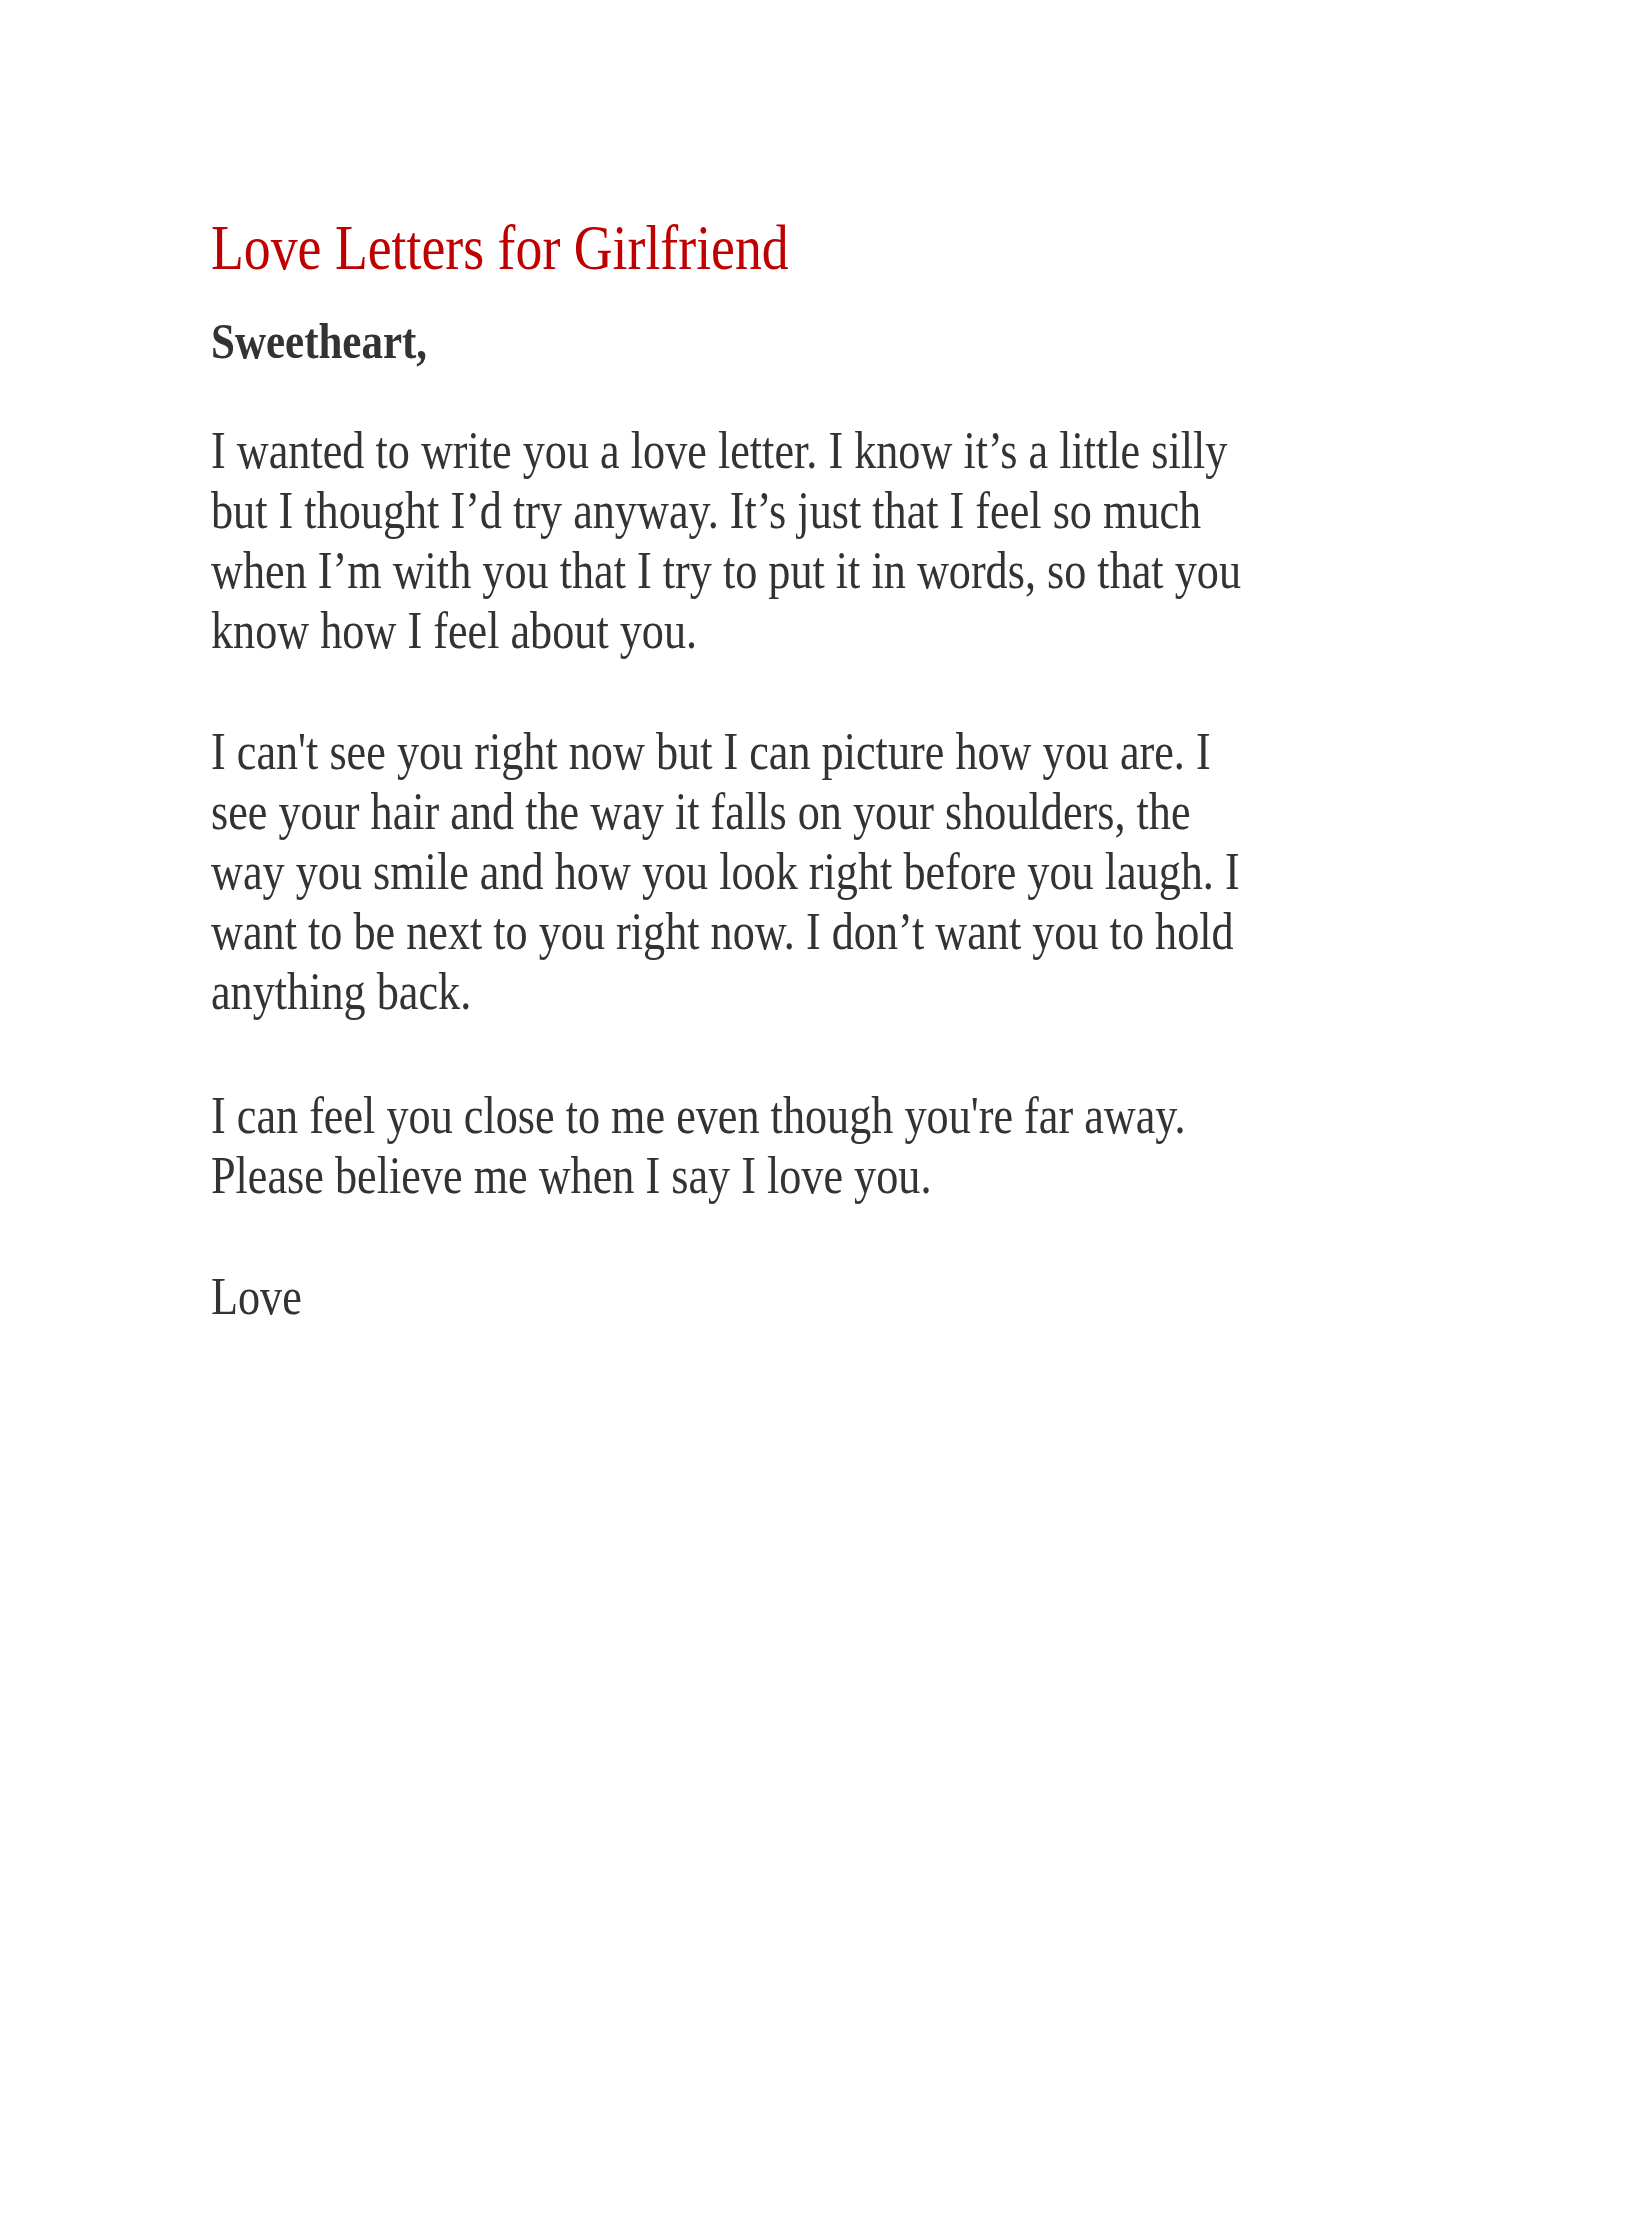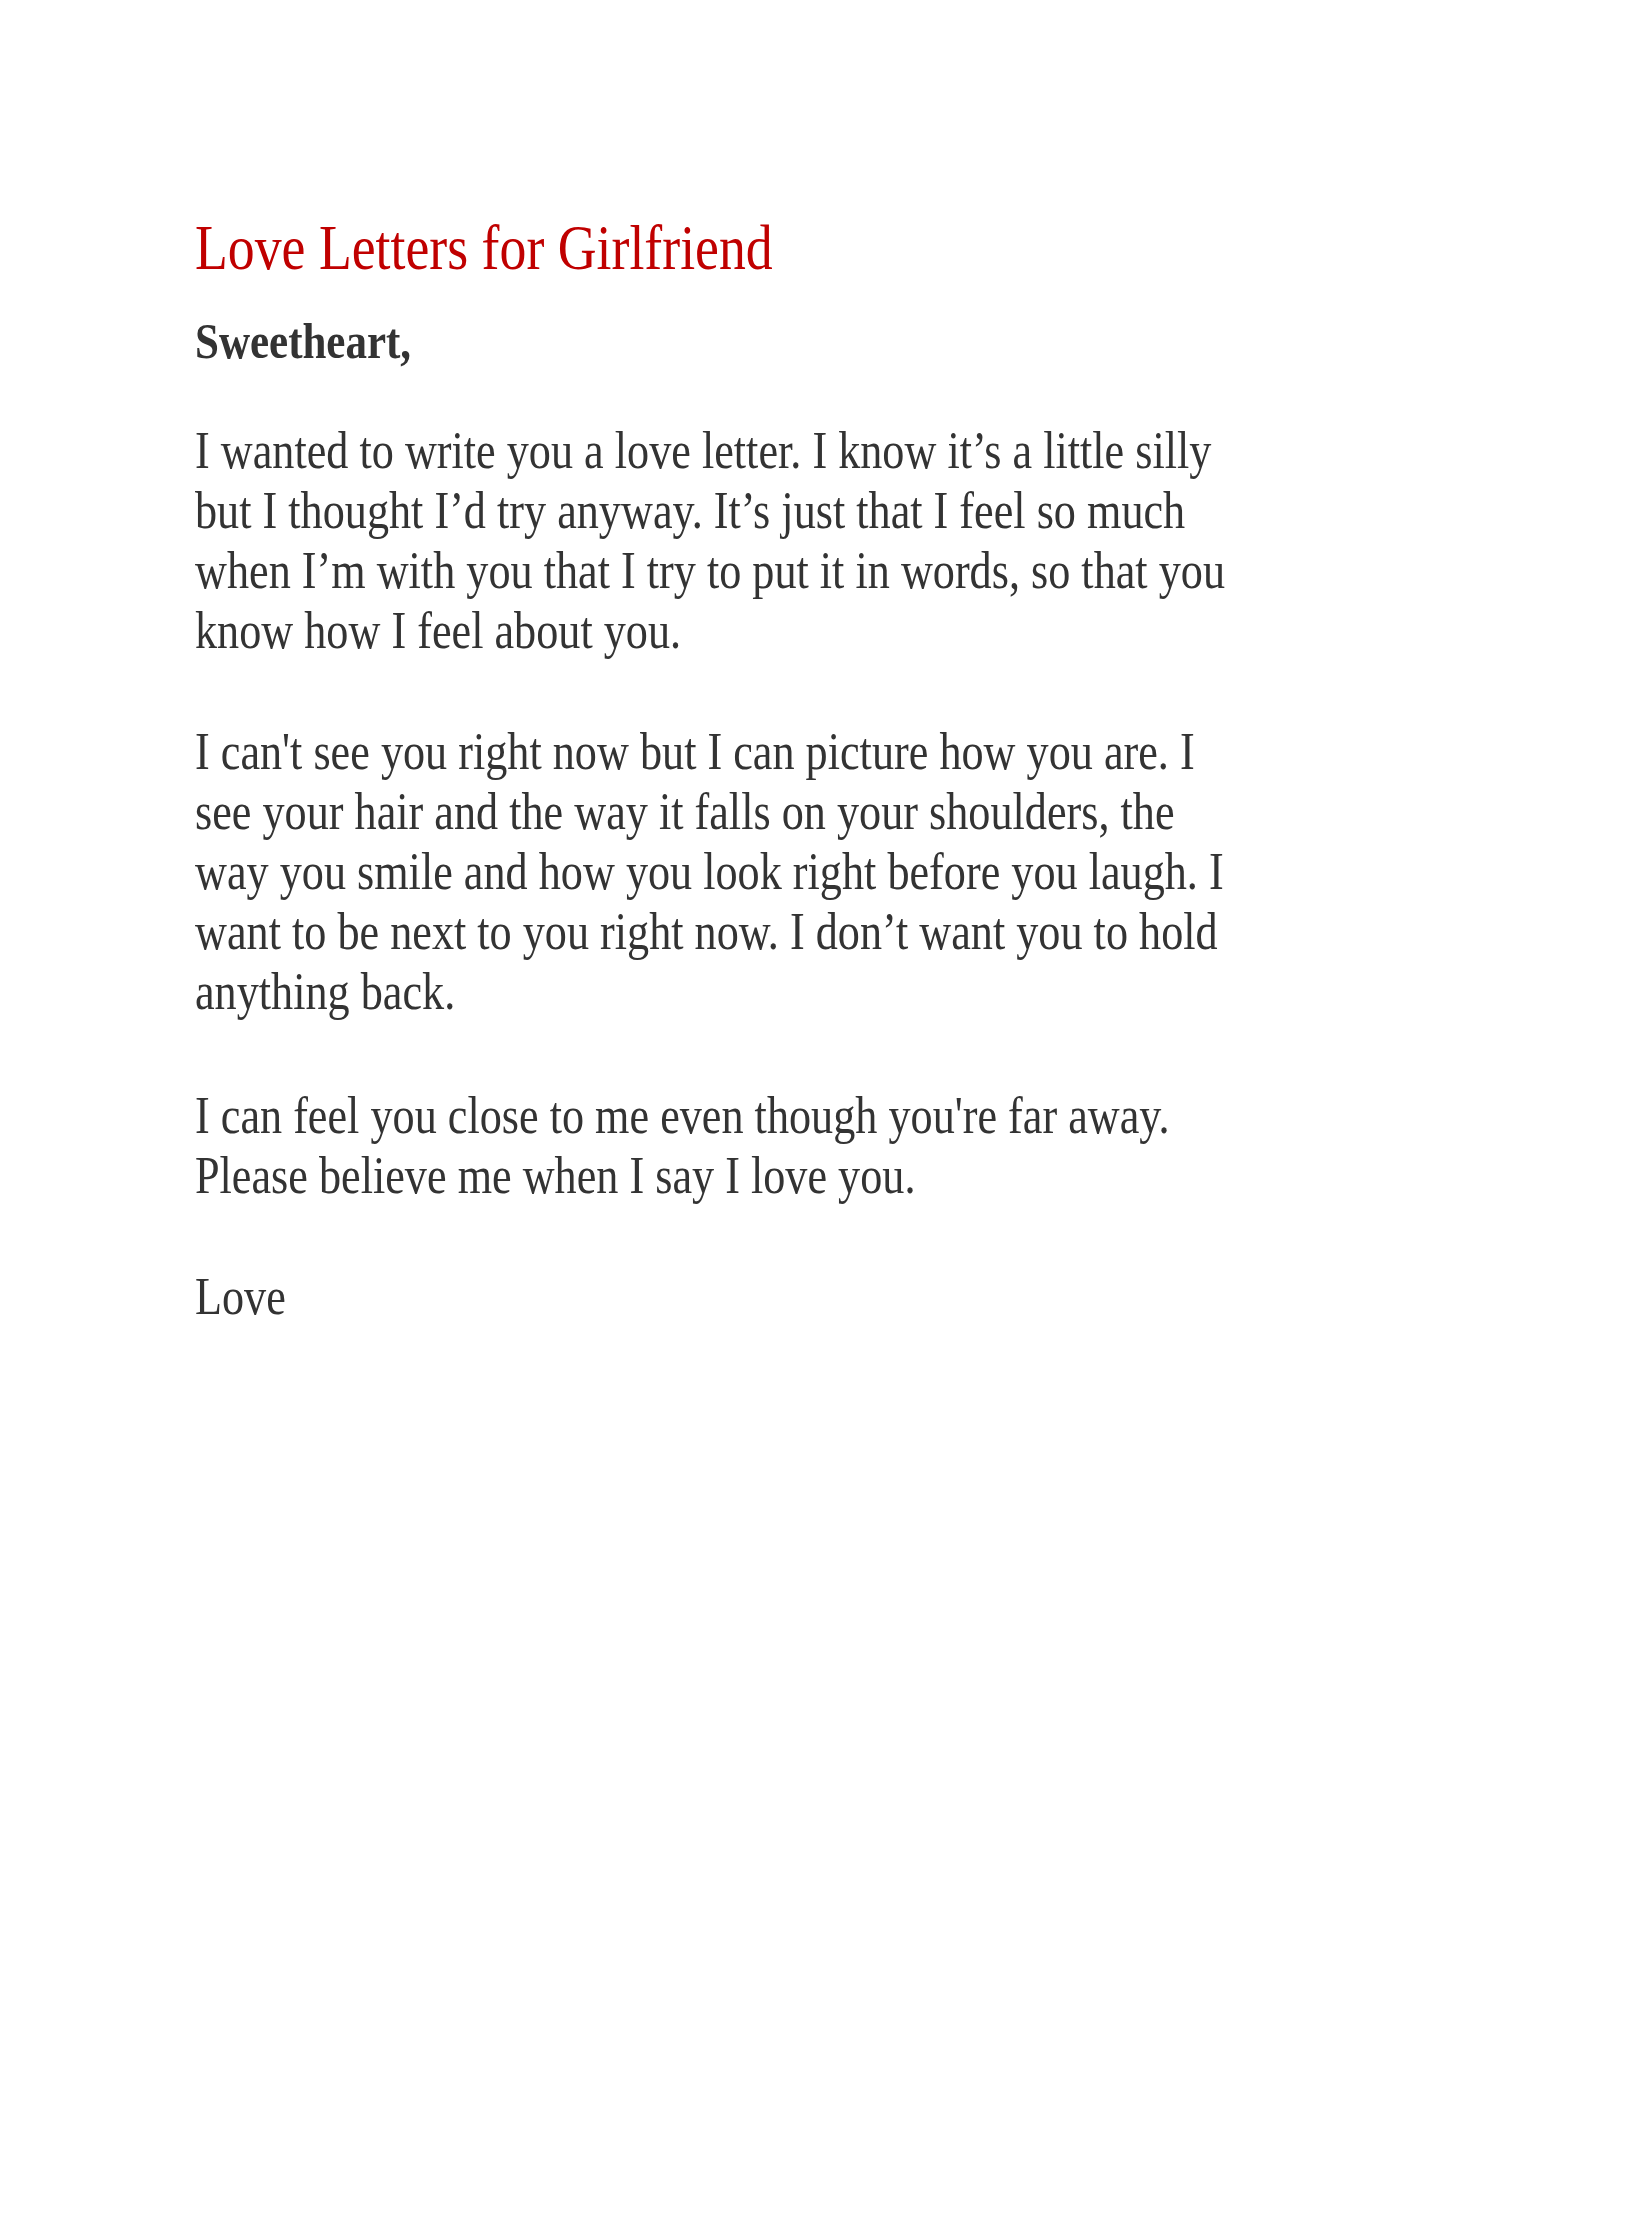--- a/index.html
+++ b/index.html
@@ -1,17 +1,17 @@
 <!DOCTYPE html>
 <html><head>
 <meta charset="utf-8">
 <style>
   html, body { margin: 0; padding: 0; background: #ffffff; }
   body { width: 1650px; height: 2232px; position: relative; overflow: hidden; }
-  .page { position: absolute; left: 0; top: 0; width: 1520px; height: 2232px; background: #fff; }
+  .page { position: absolute; left: 16px; top: 0; width: 1520px; height: 2232px; background: #fff; }
   .block { position: absolute; left: 195px; transform-origin: 0 0; }
   .line { display: block; white-space: nowrap; }
   .title { top: 211px; font-family: "Liberation Serif", "DejaVu Serif", serif; font-size: 64px; line-height: 74px; color: #c00000; transform: scaleX(0.84); }
   .salutation { top: 312px; font-family: "Liberation Serif", "DejaVu Serif", serif; font-weight: bold; font-size: 50px; line-height: 58px; color: #333333; transform: scaleX(0.86); }
   .para { font-family: "Liberation Serif", "DejaVu Serif", serif; font-size: 52px; line-height: 60px; color: #333333; transform: scaleX(0.85); }
   .p1 { top: 421px; }
   .p2 { top: 722px; }
   .p3 { top: 1086px; }
   .closing { top: 1267px; }
 </style>

